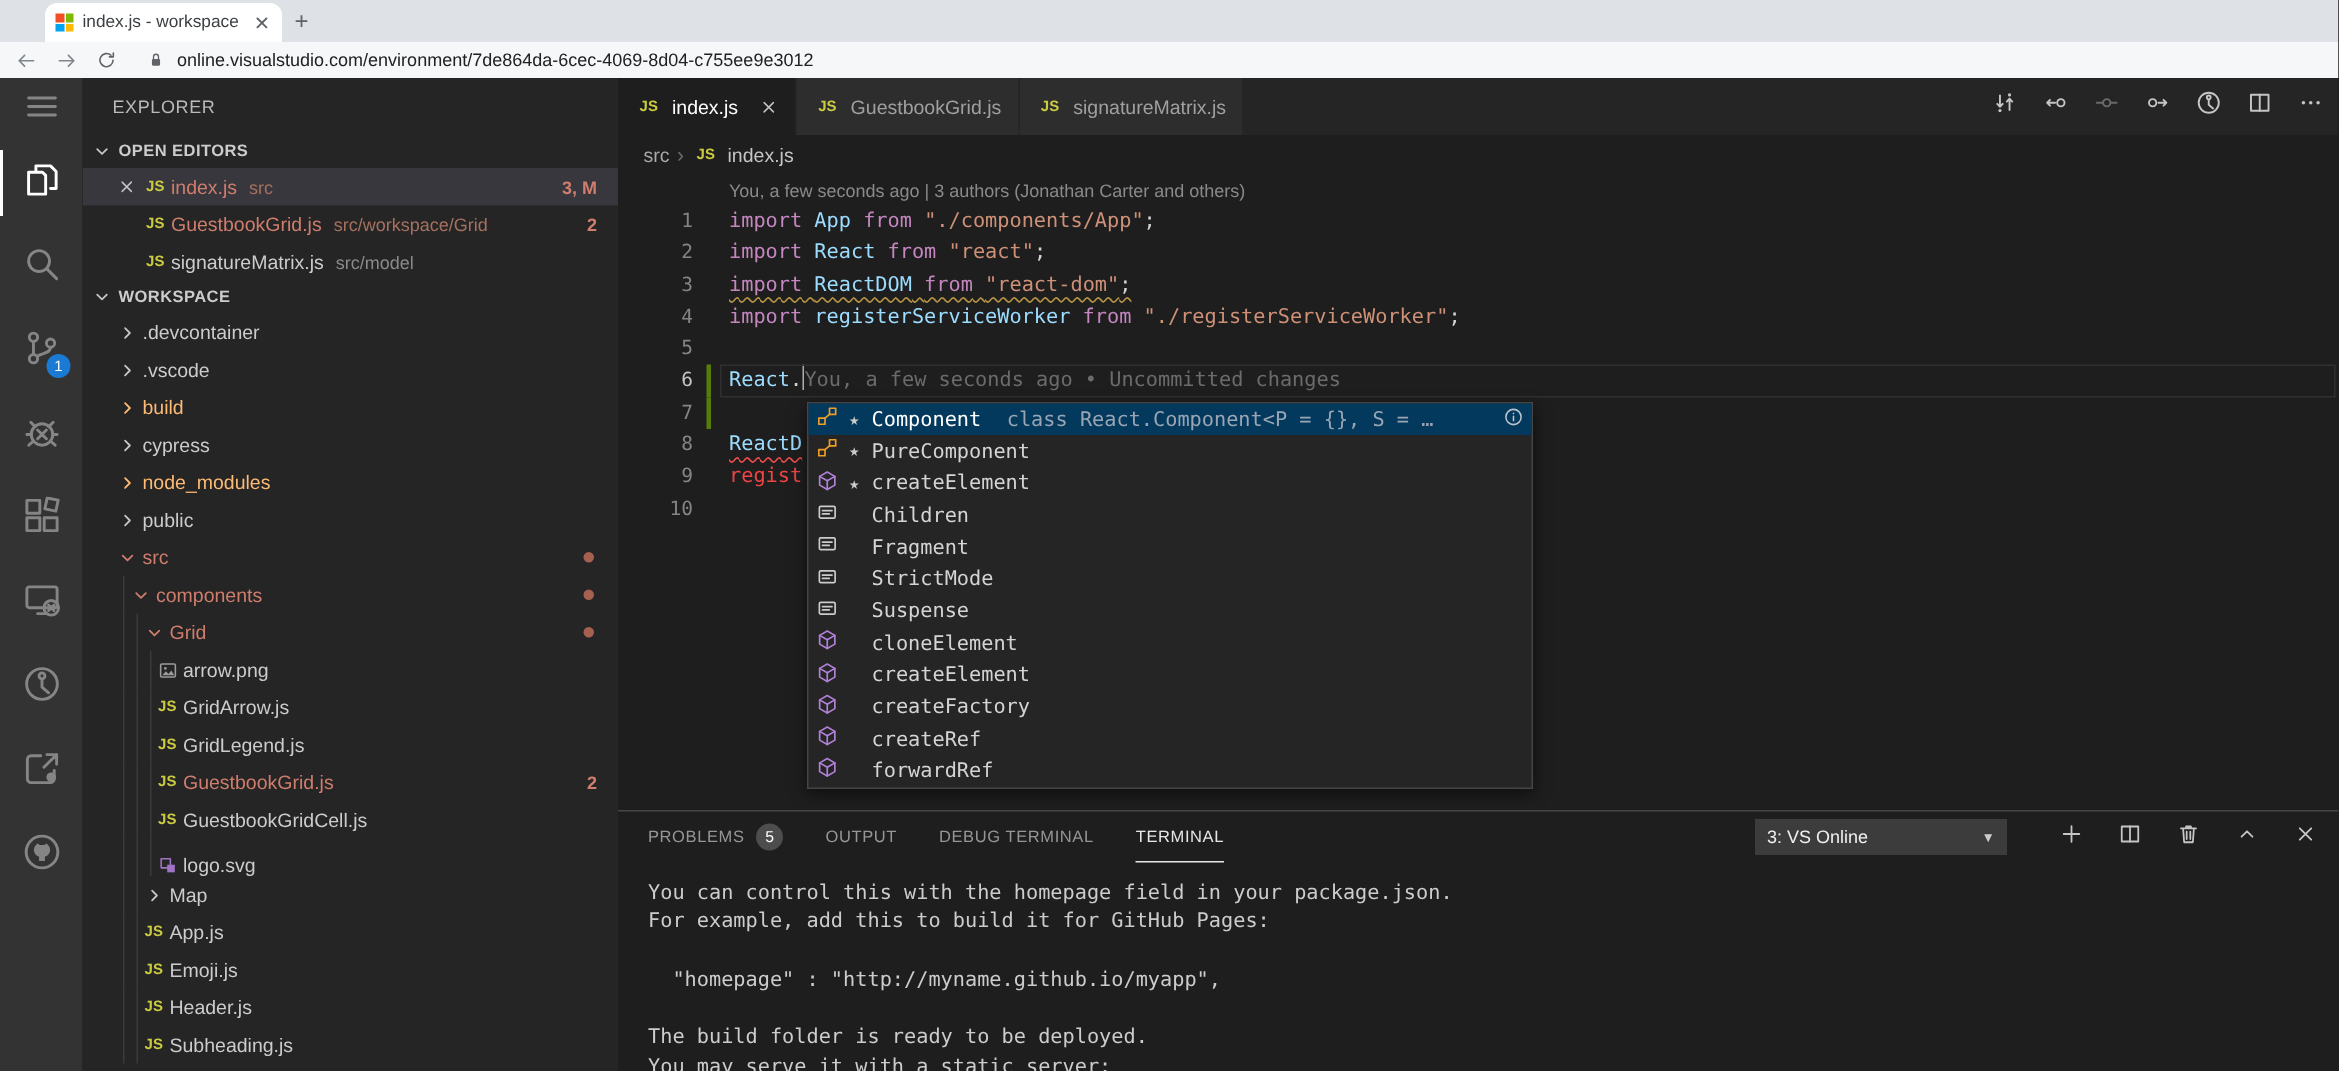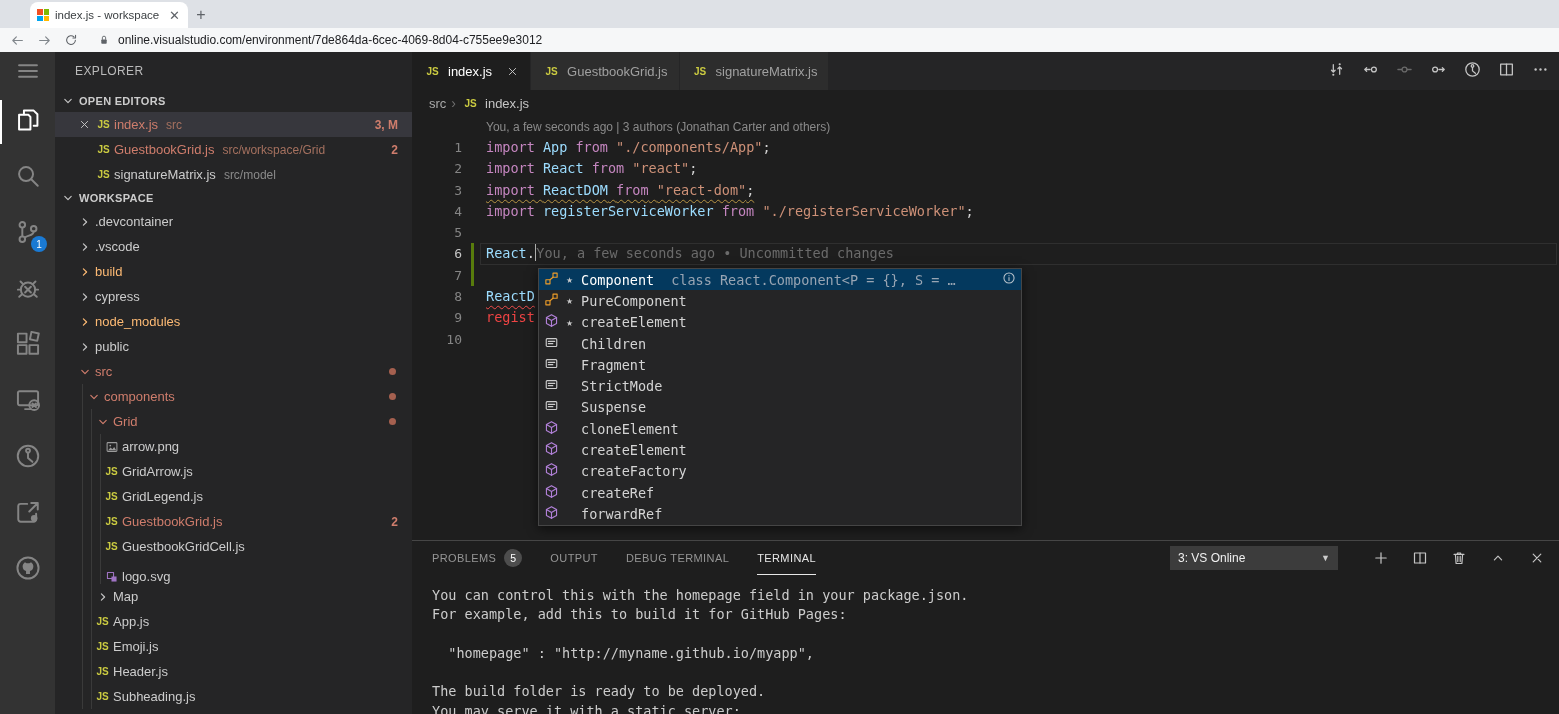--- a/index.html
+++ b/index.html
@@ -101,21 +101,21 @@
   .k-class { color:#ee9d28; } .k-method { color:#b180d7; } .k-field { color:#cccccc; }
 
   
   .panel { height:174px; border-top:1px solid #464646; flex:none; display:flex; flex-direction:column; }
   .panel-header { height:34px; display:flex; align-items:center; padding:0 14px 0 20px; flex:none; }
   .ptab { height:100%; display:flex; align-items:center; gap:8px; margin-right:28px; font-size:11px;
           letter-spacing:.4px; color:#969696; border-bottom:1px solid transparent; }
   .ptab.active { color:#e7e7e7; border-bottom-color:#e7e7e7; }
   .ptab-badge { width:18px; height:18px; border-radius:50%; background:#4d4d4d; color:#ffffff;
                 font-size:10.5px; display:grid; place-items:center; }
-  .pright { margin-left:auto; display:flex; align-items:flex-end; gap:23px; color:#c5c5c5; }
+  .pright { margin-left:auto; display:flex; align-items:center; gap:23px; color:#c5c5c5; }
   .term-select { width:168px; height:24px; background:#3c3c3c; color:#f0f0f0; font-size:12px;
                  display:flex; align-items:center; padding:0 8px; margin-right:12px; }
   .term-select .sel-label { flex:1; }
   .term-select .sel-arrow { font-size:9px; color:#cccccc; }
   .terminal { flex:1; padding:11px 0 0 20px; font-family:"DejaVu Sans Mono", monospace; font-size:13.5px;
               line-height:19.3px; color:#cccccc; white-space:pre; overflow:hidden; }
 </style>
 </head>
 <body>
 

